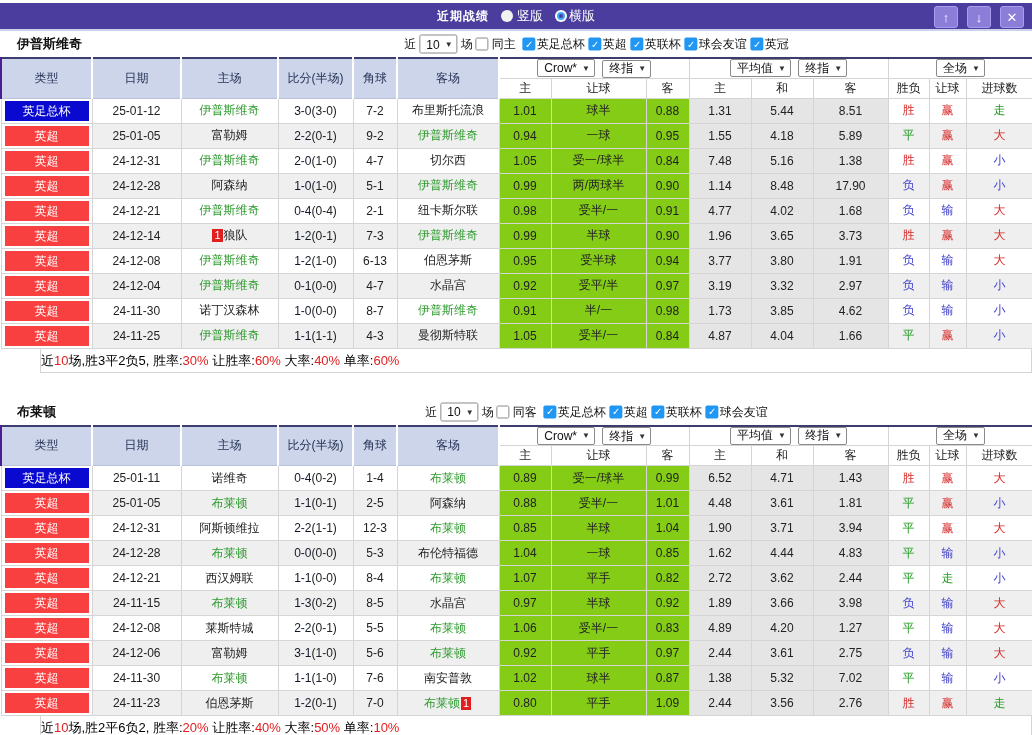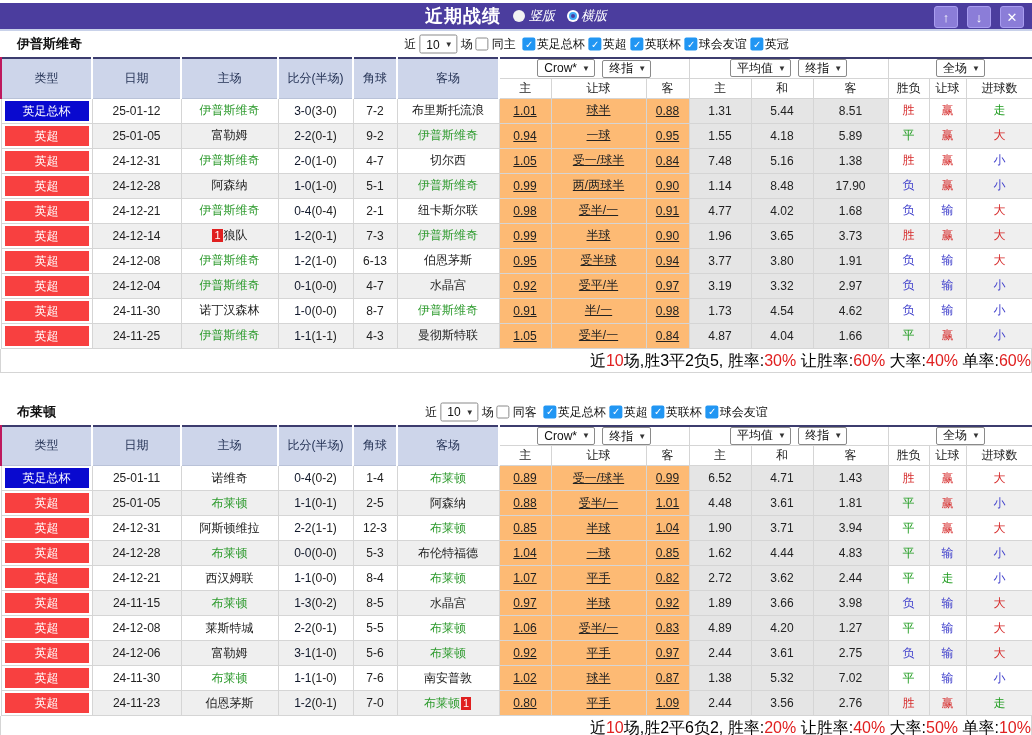--- a/index.html
+++ b/index.html
@@ -1,22 +1,22 @@
 <!DOCTYPE html>
 <html><head>
 <meta charset="utf-8">
 <style>
   * { box-sizing: border-box; margin: 0; padding: 0; }
   html,body { width: 1032px; background: #fff; font-family: "Liberation Sans","DejaVu Sans",sans-serif; font-size: 12px; color: #222; }
   body { padding-top: 3px; }
 
   
   .titlebar { position: relative; height: 28px; background: #4b3d9e; display: flex; align-items: center; justify-content: center; border-bottom: 2px solid #c9d2ea; }
-  .titlebar .title { color: #fff; font-size: 18px; font-weight: bold; letter-spacing: 1px; }
-  .radio-group { display: inline-flex; align-items: center; margin-left: 12px; gap: 14px; font-style: italic; }
+  .titlebar .title { color: #fff; font-size: 12px; font-weight: bold; letter-spacing: 1px; }
+  .radio-group { display: inline-flex; align-items: center; margin-left: 12px; gap: 14px; }
   .radio-item { display: inline-flex; align-items: center; gap: 4px; color: #fff; font-size: 13px; cursor: pointer; }
   .radio-dot.sel { width: 12px; height: 12px; border-radius: 50%; background: #f2f2f2; }
   .radio-dot.unsel { width: 8px; height: 8px; border-radius: 50%; background: #4b3d9e; border: 2px solid #3fa9f5; box-shadow: 0 0 0 2px #fff; }
   .tb-buttons { position: absolute; right: 8px; top: 3px; display: flex; gap: 9px; }
   .tb-btn { width: 24px; height: 22px; background: #8b7dd8; border: 1px solid #a99df0; border-radius: 3px; color: #fff; font-weight: bold; font-size: 13px; display: flex; align-items: center; justify-content: center; cursor: pointer; }
 
   
   .section + .section { margin-top: 26px; }
   .team-row { position: relative; height: 26px; display: flex; align-items: center; }
   .team-name { font-size: 13px; font-weight: bold; padding-left: 17px; color: #111; }
@@ -28,42 +28,42 @@
   .cb { display: inline-flex; width: 13px; height: 13px; border-radius: 2px; align-items: center; justify-content: center; cursor: pointer; flex: none; }
   .cb.off { background: #fff; border: 1px solid #8a8a8a; }
   .cb.on  { background: #2196f3; color: #fff; font-size: 10px; font-weight: bold; line-height: 1; }
   .cbwrap { display: inline-flex; align-items: center; margin-left: 4px; }
   .cbwrap .cblabel { margin-left: 1px; color: #111; }
 
   
   table.grid { width: 1032px; border-collapse: collapse; table-layout: fixed; border-top: 2px solid #3c3c6e; }
   .grid th, .grid td { border: 1px solid #d5d5d5; text-align: center; overflow: hidden; white-space: nowrap; }
   .hrow1 th, .hrow2 th { height: 20px; font-weight: normal; background: #fff; }
-  th.main { background: #cdd5ea; color: #1f2d50; border-left: 2px solid #be185d; border-right: 2px solid #fff; border-bottom: 1px solid #b9c2d8; font-size: 12px; }
+  th.main { background: #cdd5ea; color: #1f2d50; border-left: 2px solid #4c1d95; border-right: 2px solid #fff; border-bottom: 1px solid #b9c2d8; font-size: 12px; }
   .ddcell { background: #fff; }
   .ddcell .sel-box { height: 18px; margin: 0 2px; }
   .mrow td { height: 24px; background: #fff; }
   tr.alt td { background: #efefef; }
-  .grid td.c-odd { background: #fdba74; text-decoration: underline; }
+  .grid td.c-odd { background: #84cc16; }
   .grid td.c-avg { background: #e5e5e5; }
   .grid td.c-type { background: #fff; padding: 1px; }
   .badge { display: block; margin: 1px 2px; line-height: 20px; color: #fff; font-size: 12px; }
   .badge.red  { background: #f84040; }
   .badge.blue { background: #0909cf; }
   .team-link { cursor: pointer; }
   .team-link.green { color: #2e9b2e; }
   .numbadge { display: inline-block; background: #e02020; color: #fff; font-size: 11px; line-height: 13px; padding: 0 2px; margin: 0 1px; }
   .numbadge:empty { display: none; }
   .score-main { color: #0f172a; }
   .score-half { color: #222; }
   .res-r { color: #d62c2c; }
   .res-g { color: #1f9c1f; }
   .res-b { color: #4040cc; }
 
-  .summary { height: 24px; line-height: 23px; text-align: right; font-size: 16px; border: 1px solid #d5d5d5; border-top: none; background: #fff; }
+  .summary { height: 24px; line-height: 23px; text-align: left; font-size: 13px; border: 1px solid #d5d5d5; border-top: none; background: #fff; margin-left: 40px; }
   .summary .sk { color: #000; }
   .summary .sr { color: #e02020; }
 </style>
 </head>
 <body>
 
 <div class="titlebar">
   <span class="title">近期战绩</span>
   <span class="radio-group">
     <span class="radio-item">
@@ -343,21 +343,21 @@
             </td>
             <td>24-11-30</td>
             <td><span class="team-link">诺丁汉森林</span></td>
             <td><span class="score-main">1-0</span><span class="score-half">(0-0)</span></td>
             <td>8-7</td>
             <td><span class="team-link green">伊普斯维奇</span></td>
             <td class="c-odd">0.91</td>
             <td class="c-odd">半/一</td>
             <td class="c-odd">0.98</td>
             <td class="c-avg">1.73</td>
-            <td class="c-avg">4.54</td>
+            <td class="c-avg">3.85</td>
             <td class="c-avg">4.62</td>
             <td><span class="res-b">负</span></td>
             <td><span class="res-b">输</span></td>
             <td><span class="res-b">小</span></td>
           </tr>
           <tr class="mrow alt">
             <td class="c-type">
               <span class="badge red">英超</span>
             </td>
             <td>24-11-25</td>

